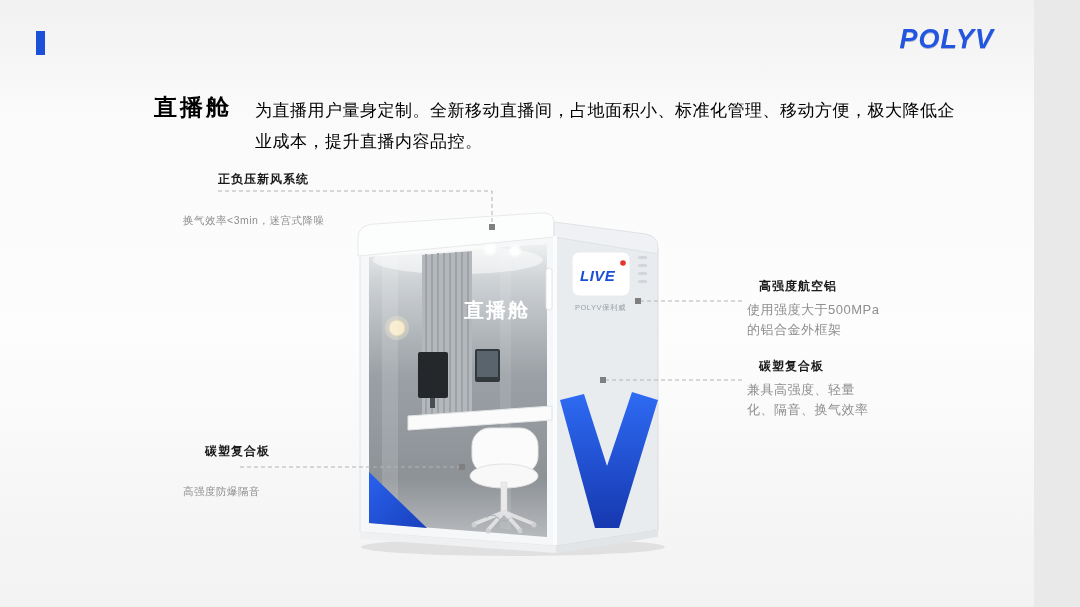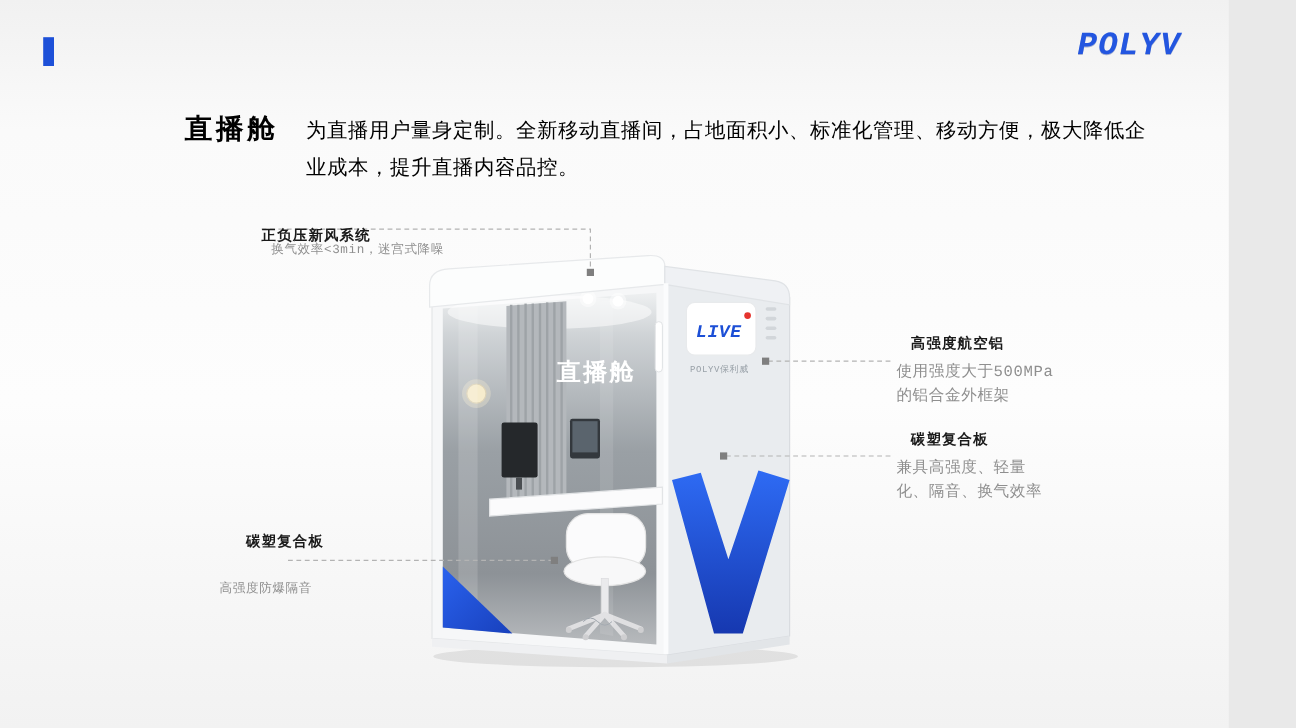--- a/index.html
+++ b/index.html
@@ -1,37 +1,38 @@
 <!DOCTYPE html>
 <html><head>
 <meta charset="utf-8">
 <style>
   html,body{margin:0;padding:0;background:#e9e9e9;}
   .slide{
     position:relative;width:1024px;height:607px;overflow:hidden;
     background:linear-gradient(180deg,#f1f1f1 0%,#fafafa 18%,#fdfdfd 55%,#f2f2f2 100%);
-    font-family:Liberation Mono, monospace;
+    font-family:Liberation Sans, sans-serif;
+    padding-left:10px;
   }
   .accent-bar{position:absolute;left:36px;top:31px;width:9px;height:24px;background:#1d50d8;}
   .logo{
     position:absolute;right:40px;top:24px;
     font-size:27px;font-weight:900;font-style:italic;letter-spacing:1px;color:#2356e0;
     text-shadow:0 1px 0 rgba(20,50,140,.35);
   }
   .page-title{position:absolute;left:154px;top:92px;font-size:23px;font-weight:700;color:#000;letter-spacing:3px;}
   .page-desc{position:absolute;left:255px;top:95px;width:700px;font-size:17px;line-height:1.85;color:#000;letter-spacing:.5px;}
   .booth{position:absolute;left:348px;top:210px;width:322px;height:348px;}
   .lines{position:absolute;left:0;top:0;width:1080px;height:607px;pointer-events:none;}
   .callout-label{position:absolute;font-size:12px;font-weight:700;color:#1a1a1a;letter-spacing:1px;white-space:nowrap;}
   .callout-detail{position:absolute;font-size:10.5px;color:#8f8f8f;letter-spacing:.5px;line-height:1.55;white-space:nowrap;}
   .callout-group{position:absolute;width:134px;}
   .callout-group .g-label{font-size:12px;font-weight:700;color:#1a1a1a;letter-spacing:1px;margin-left:12px;}
   .callout-group .g-detail{margin-top:5px;font-size:13px;color:#8f8f8f;letter-spacing:.5px;line-height:1.5;}
-  #co-ventilation-label{left:218px;top:188px;}
-  #co-ventilation-detail{left:183px;top:201px;margin-left:43px;}
+  #co-ventilation-label{left:218px;top:171px;}
+  #co-ventilation-detail{left:183px;top:212px;}
   #co-aluminum{left:747px;top:278px;}
   #co-panel{left:747px;top:358px;}
   #co-glass-label{left:205px;top:443px;}
   #co-glass-detail{left:183px;top:483px;}
 </style>
 </head>
 <body>
 
 <div class="slide">
 

